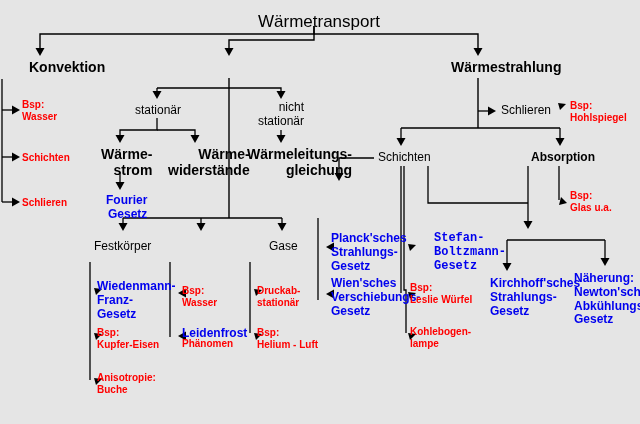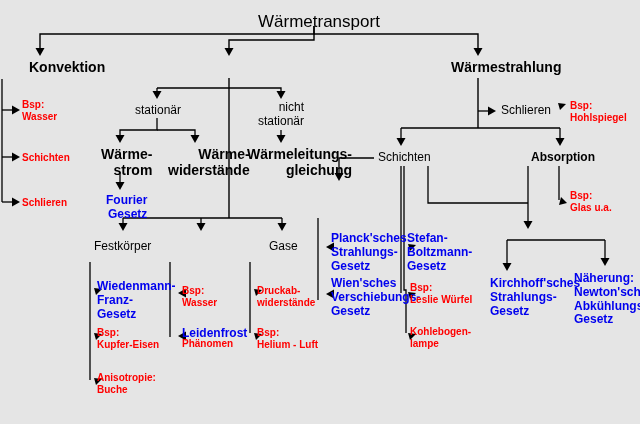--- a/index.html
+++ b/index.html
@@ -122,37 +122,37 @@
 Gesetz</div>
   <div class="lbl red" style="left:97px;top:327px;">Bsp:
 Kupfer-Eisen</div>
   <div class="lbl red" style="left:97px;top:372px;">Anisotropie:
 Buche</div>
   <div class="lbl red" style="left:182px;top:285px;">Bsp:
 Wasser</div>
   <div class="lbl blue" style="left:182px;top:327px;">Leidenfrost</div>
   <div class="lbl red" style="left:182px;top:338px;">Phänomen</div>
   <div class="lbl red" style="left:257px;top:285px;">Druckab-
-widerstände</div>
+stationär</div>
   <div class="lbl red" style="left:257px;top:327px;">Bsp:
 Helium - Luft</div>
 
   <div class="lbl h2" style="left:428px;top:59px;">Wärmestrahlung</div>
   <div class="lbl h3" style="left:501px;top:104px;">Schlieren</div>
   <div class="lbl red" style="left:570px;top:100px;">Bsp:
 Hohlspiegel</div>
   <div class="lbl h3" style="left:378px;top:151px;">Schichten</div>
   <div class="lbl h3" style="left:531px;top:151px;font-weight:bold;">Absorption</div>
   <div class="lbl blue" style="left:331px;top:232px;">Planck'sches
 Strahlungs-
 Gesetz</div>
   <div class="lbl blue" style="left:331px;top:277px;">Wien'sches
 Verschiebungs-
 Gesetz</div>
-  <div class="lbl blue" style="left:407px;top:232px;">Stefan-
+  <div class="lbl blue" style="left:434px;top:232px;font-family:Liberation Mono, monospace;">Stefan-
 Boltzmann-
 Gesetz</div>
   <div class="lbl red" style="left:410px;top:282px;">Bsp:
 Leslie Würfel</div>
   <div class="lbl red" style="left:410px;top:326px;">Kohlebogen-
 lampe</div>
   <div class="lbl red" style="left:570px;top:190px;">Bsp:
 Glas u.a.</div>
   <div class="lbl blue" style="left:490px;top:277px;">Kirchhoff'sches
 Strahlungs-

